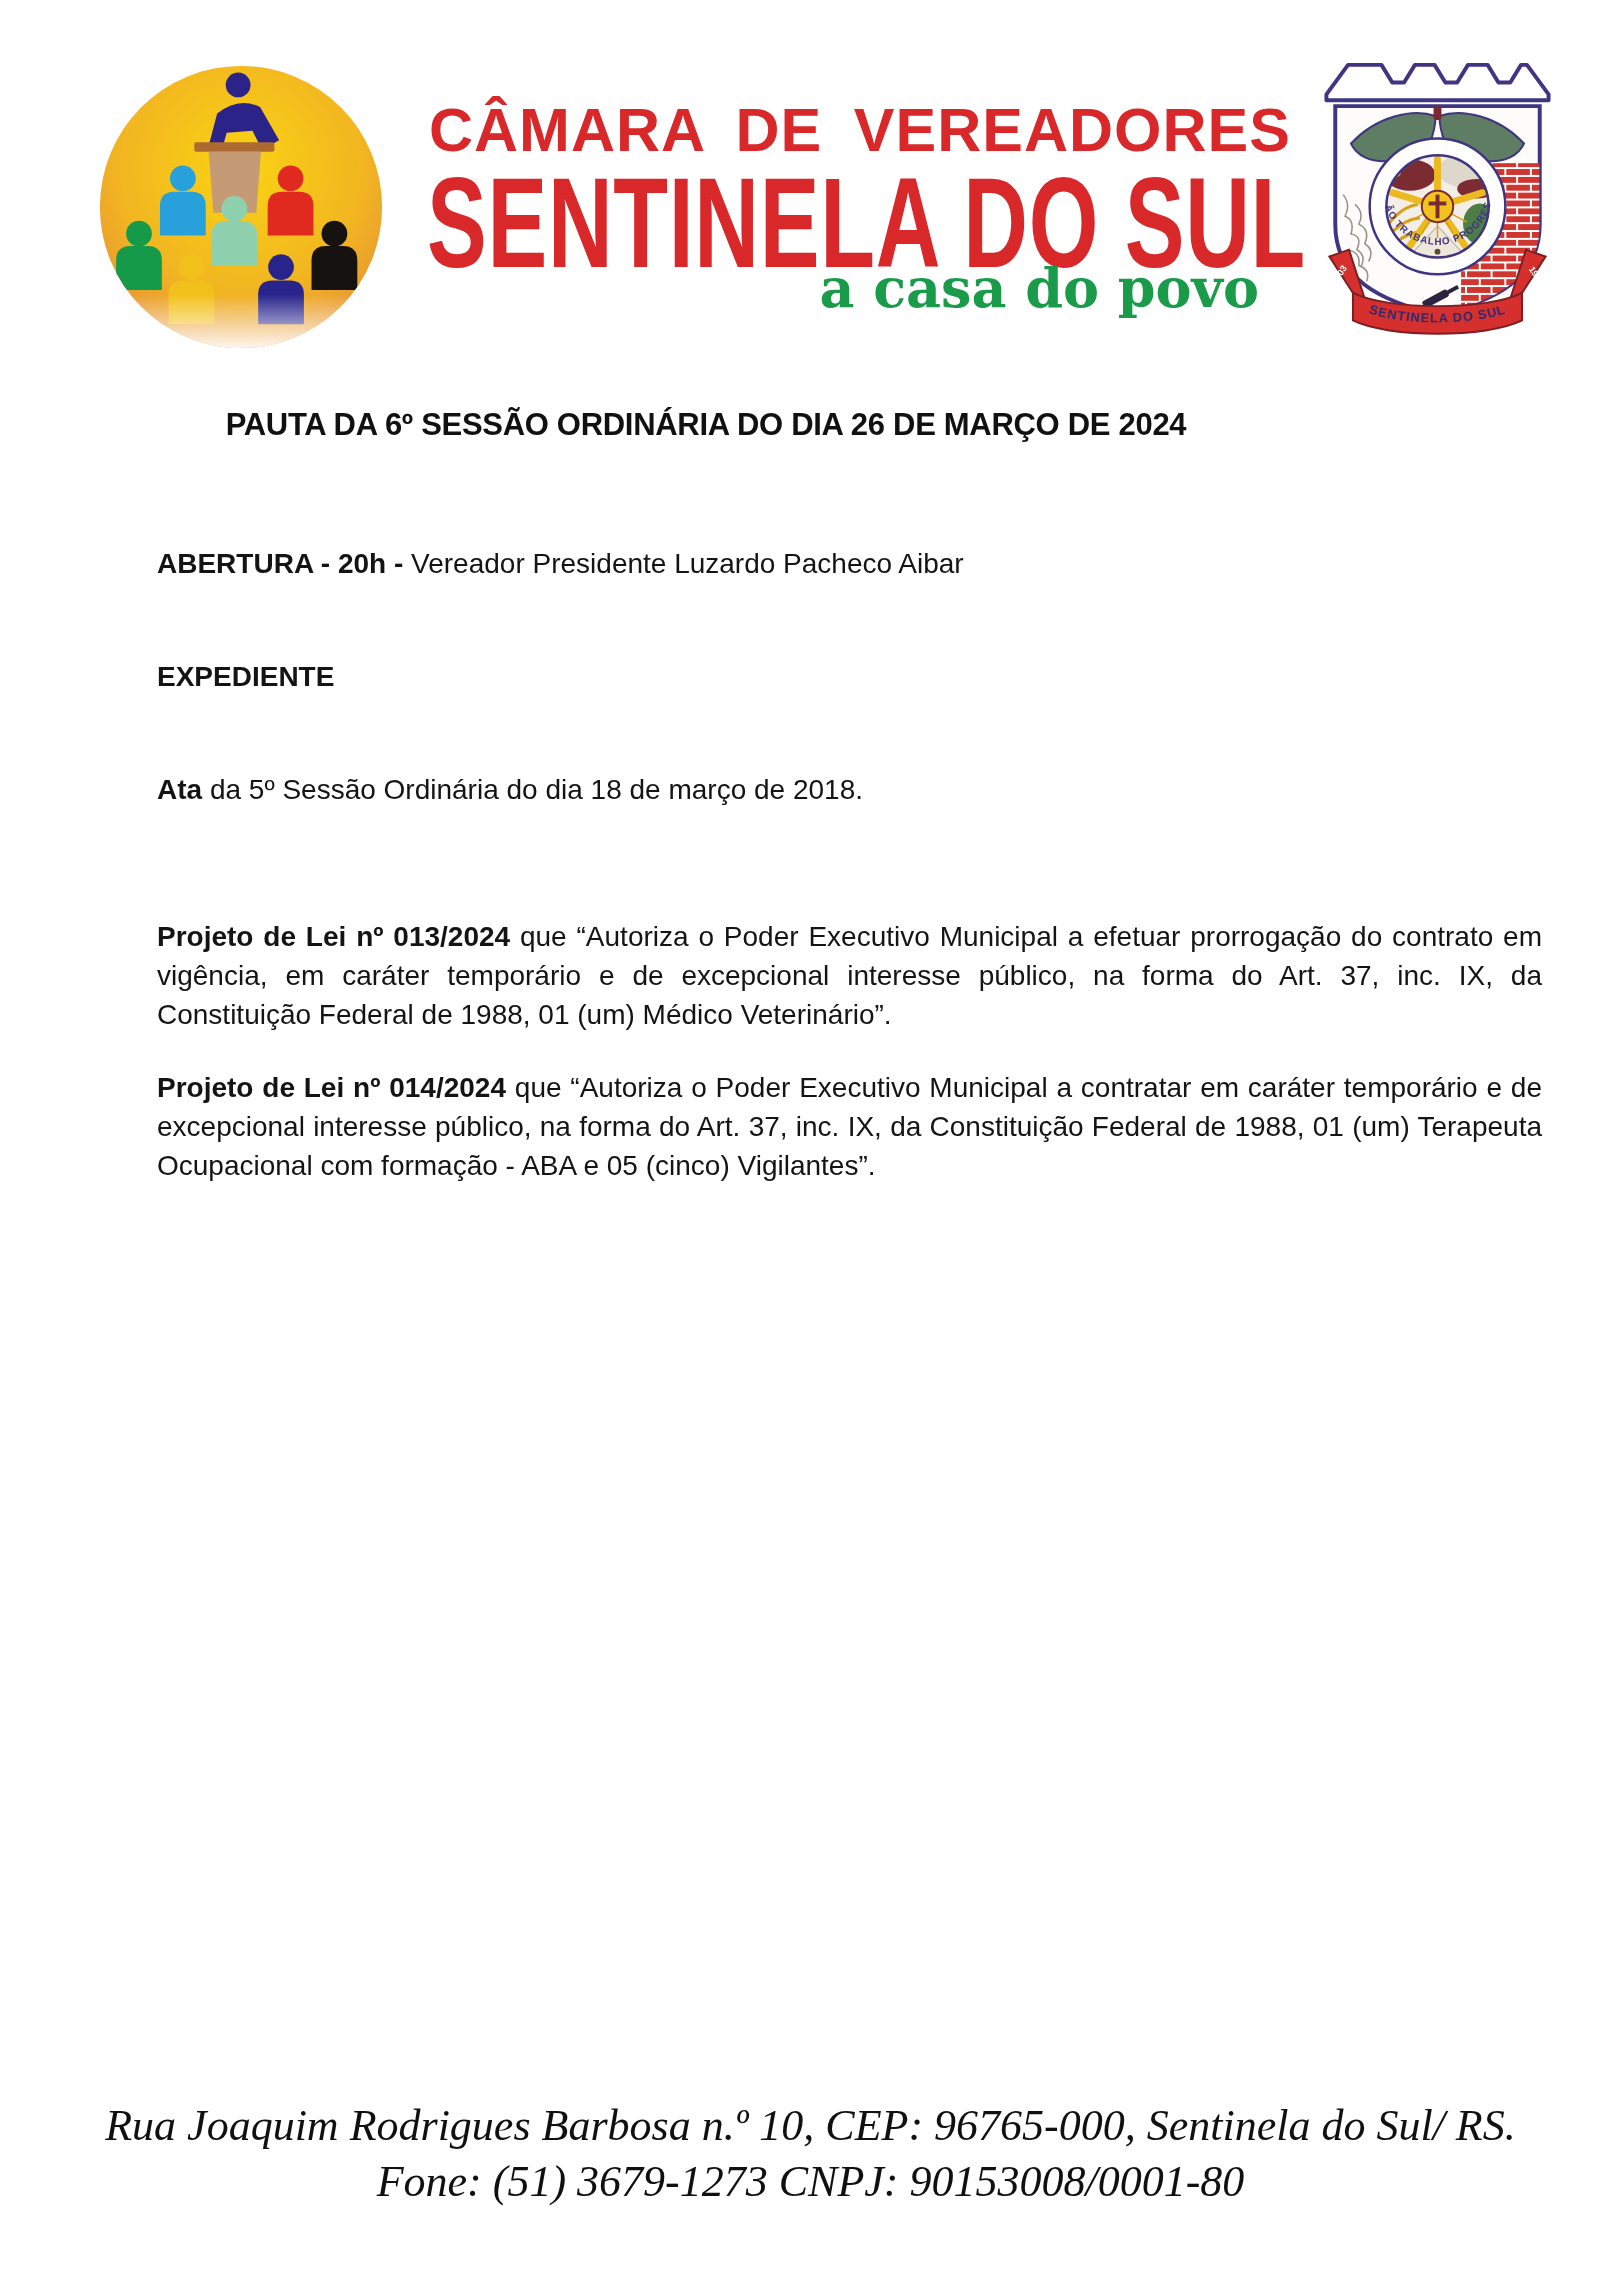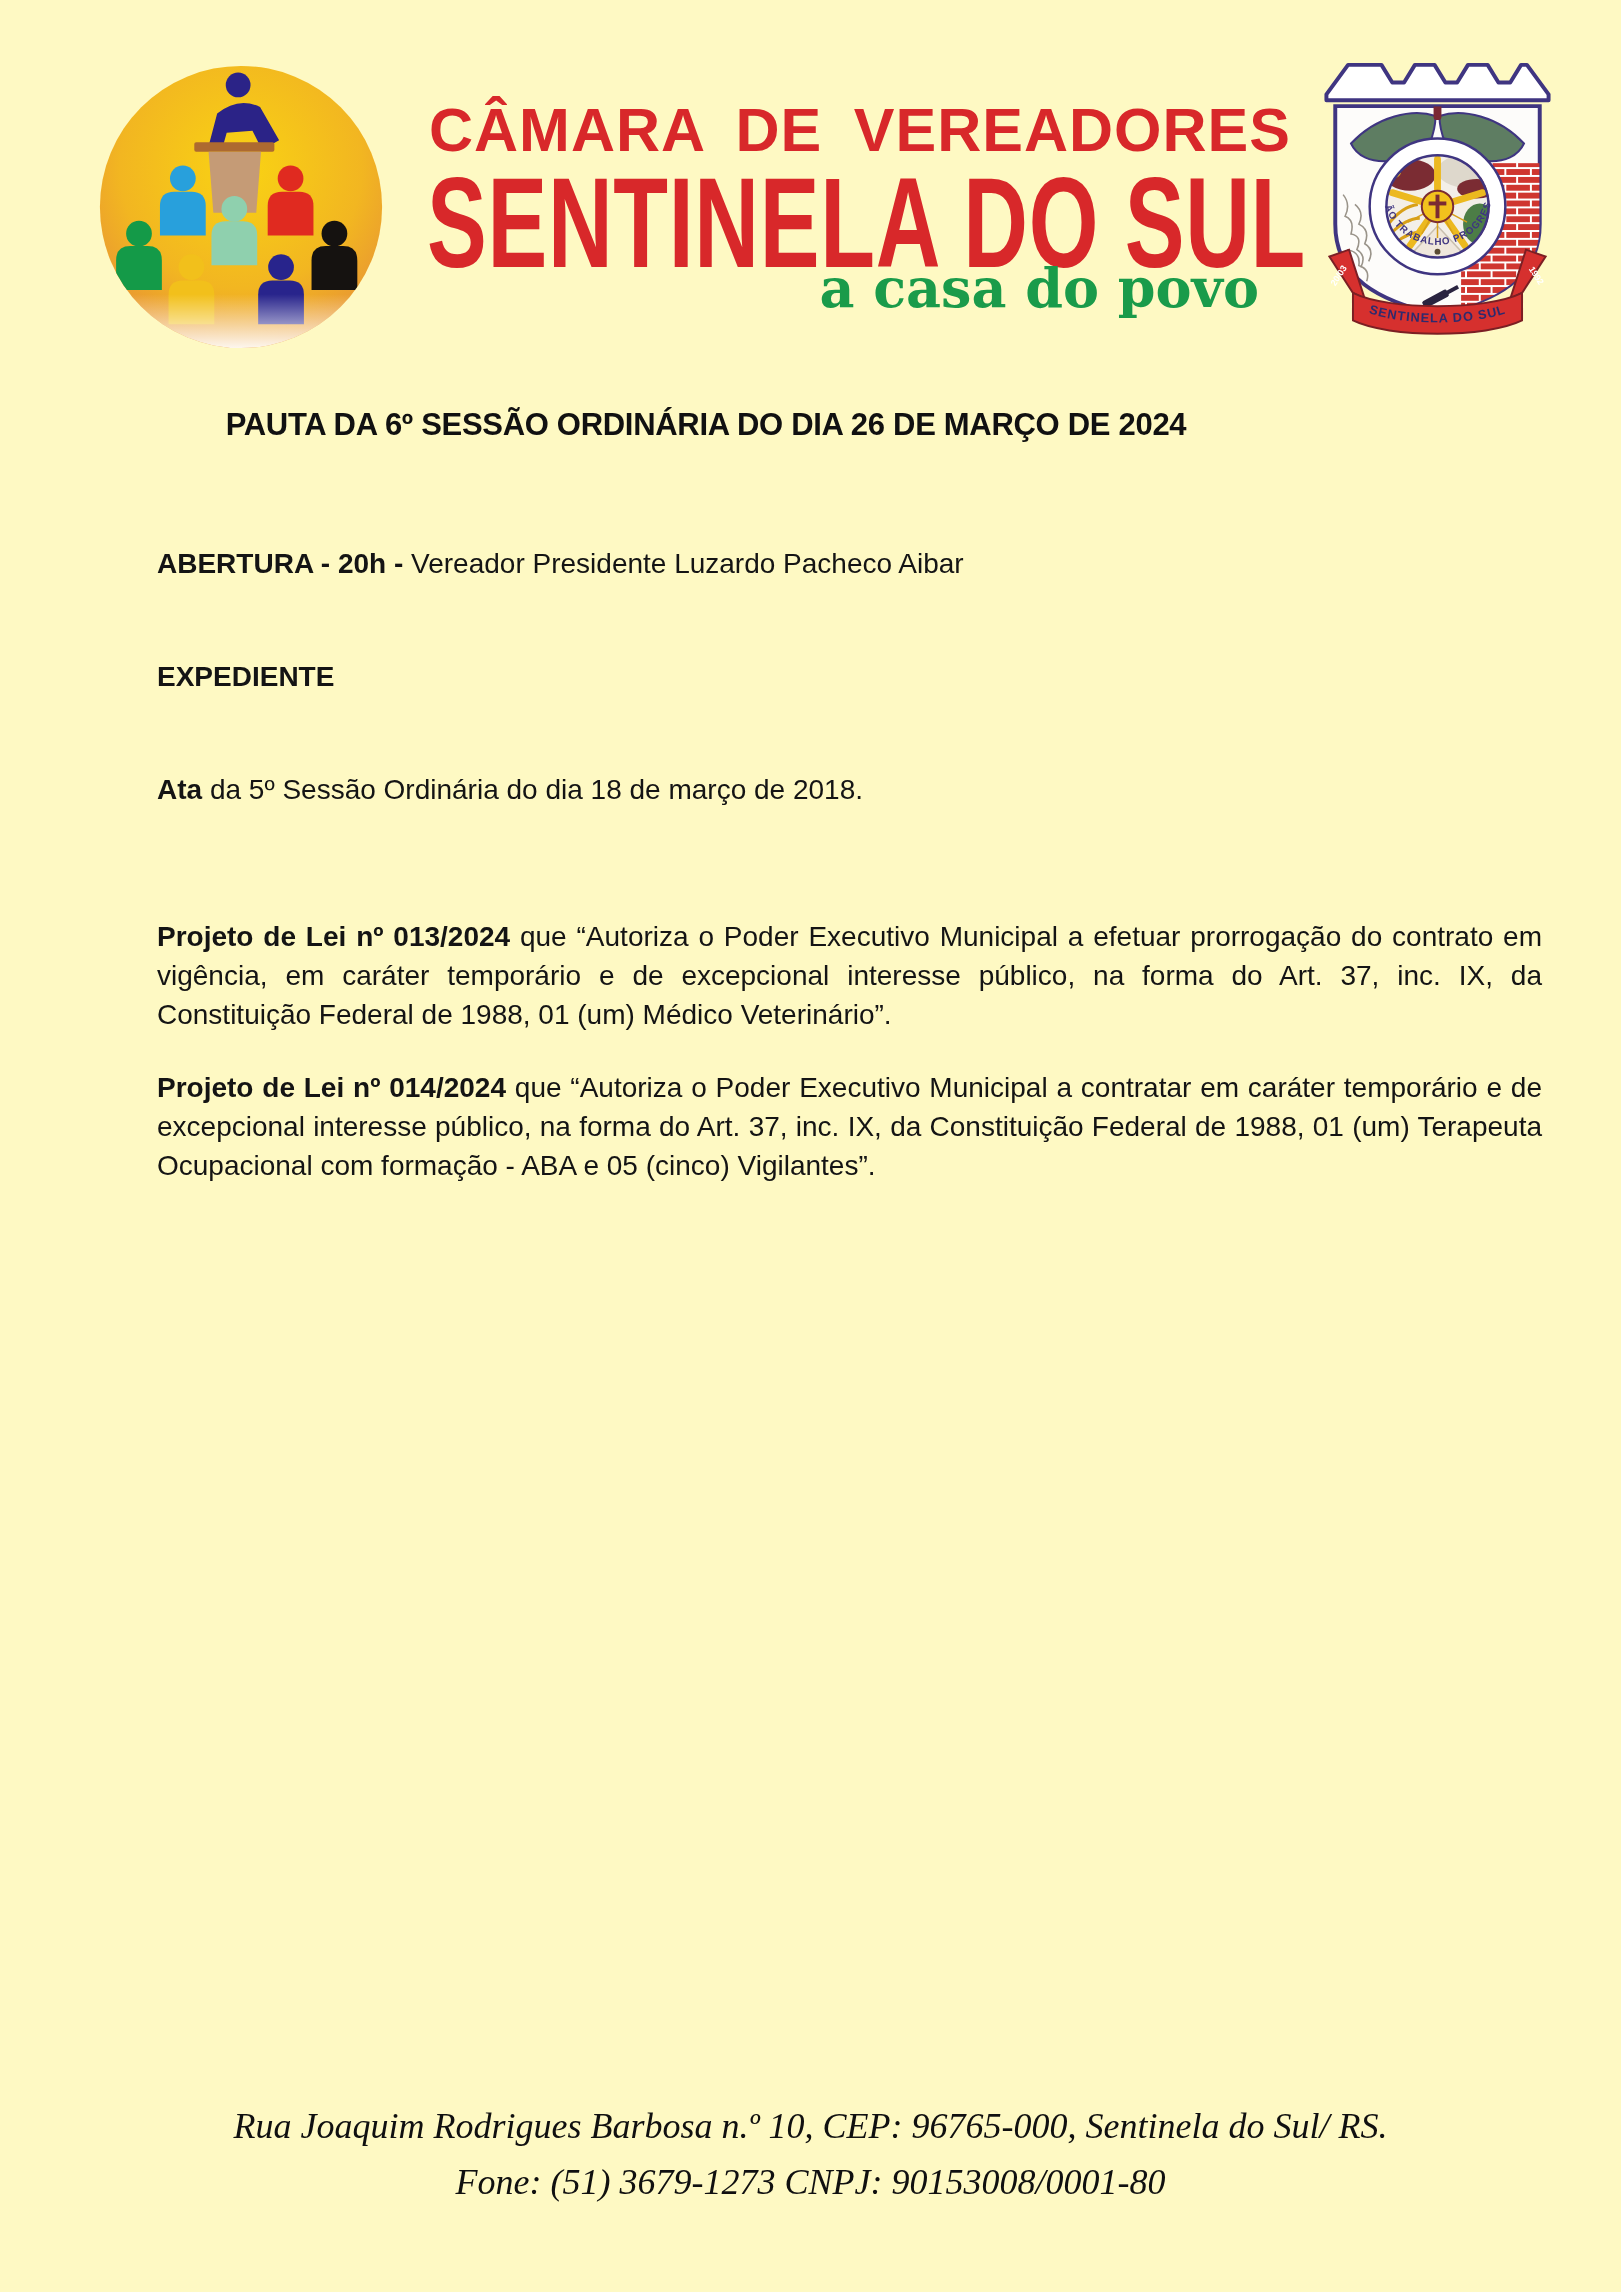--- a/index.html
+++ b/index.html
@@ -1,18 +1,18 @@
 <!DOCTYPE html>
 <html><head>
 <meta charset="utf-8">
 <style>
   html,body{margin:0;padding:0;background:#888;}
   .page{
     position:relative; width:1621px; height:2293px; margin:0 auto;
-    background:#fef9c3; overflow:hidden;
+    background:#ffffff; overflow:hidden;
     font-family:"Liberation Sans", sans-serif; color:#141414;
   }
   
   .logo{position:absolute; left:98px; top:64px; width:286px; height:286px;}
   .crest{position:absolute; left:1319px; top:57px; width:237px; height:290px;}
   .org1{
     position:absolute; left:429px; top:100px; white-space:nowrap;
     font-size:61px; font-weight:bold; letter-spacing:1px; word-spacing:13.7px;
     color:#d8282a; line-height:1;
   }
@@ -37,21 +37,21 @@
   .tline b{font-weight:bold;margin-top:48px;}
   .opening{top:544px;}
   .section-h{top:657px; font-weight:bold;}
   .ata{top:770px;}
   .item1{top:917px; text-align:justify;}
   .item2{top:1068px; text-align:justify;}
   .closing{top:1407px;}
   
   .footer{
     position:absolute; left:0; top:2098px; width:1621px; text-align:center;
-    font-family:"Liberation Serif", serif; font-style:italic; font-size:36px;
+    font-family:"Liberation Serif", serif; font-style:italic; font-size:44px;
     line-height:56px; color:#101010;
   }
 </style>
 </head>
 <body>
 
 <div class="page">
 
   <svg class="logo" viewBox="0 0 300 300" aria-hidden="true">
     <defs>

